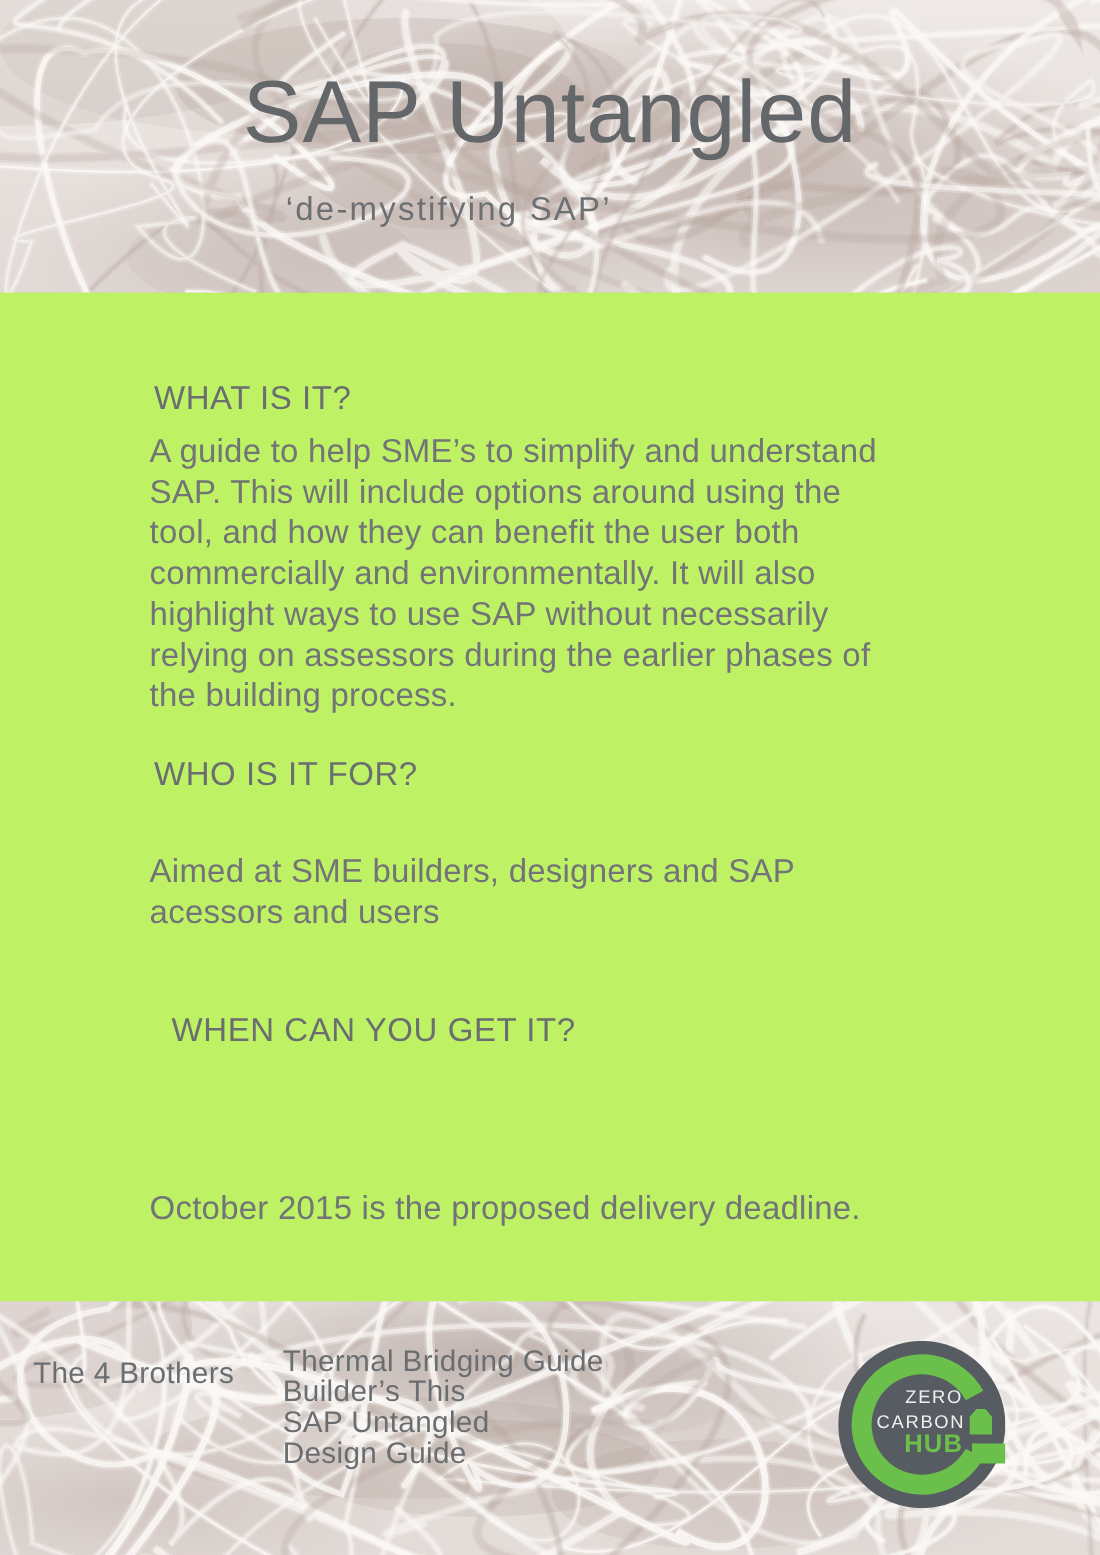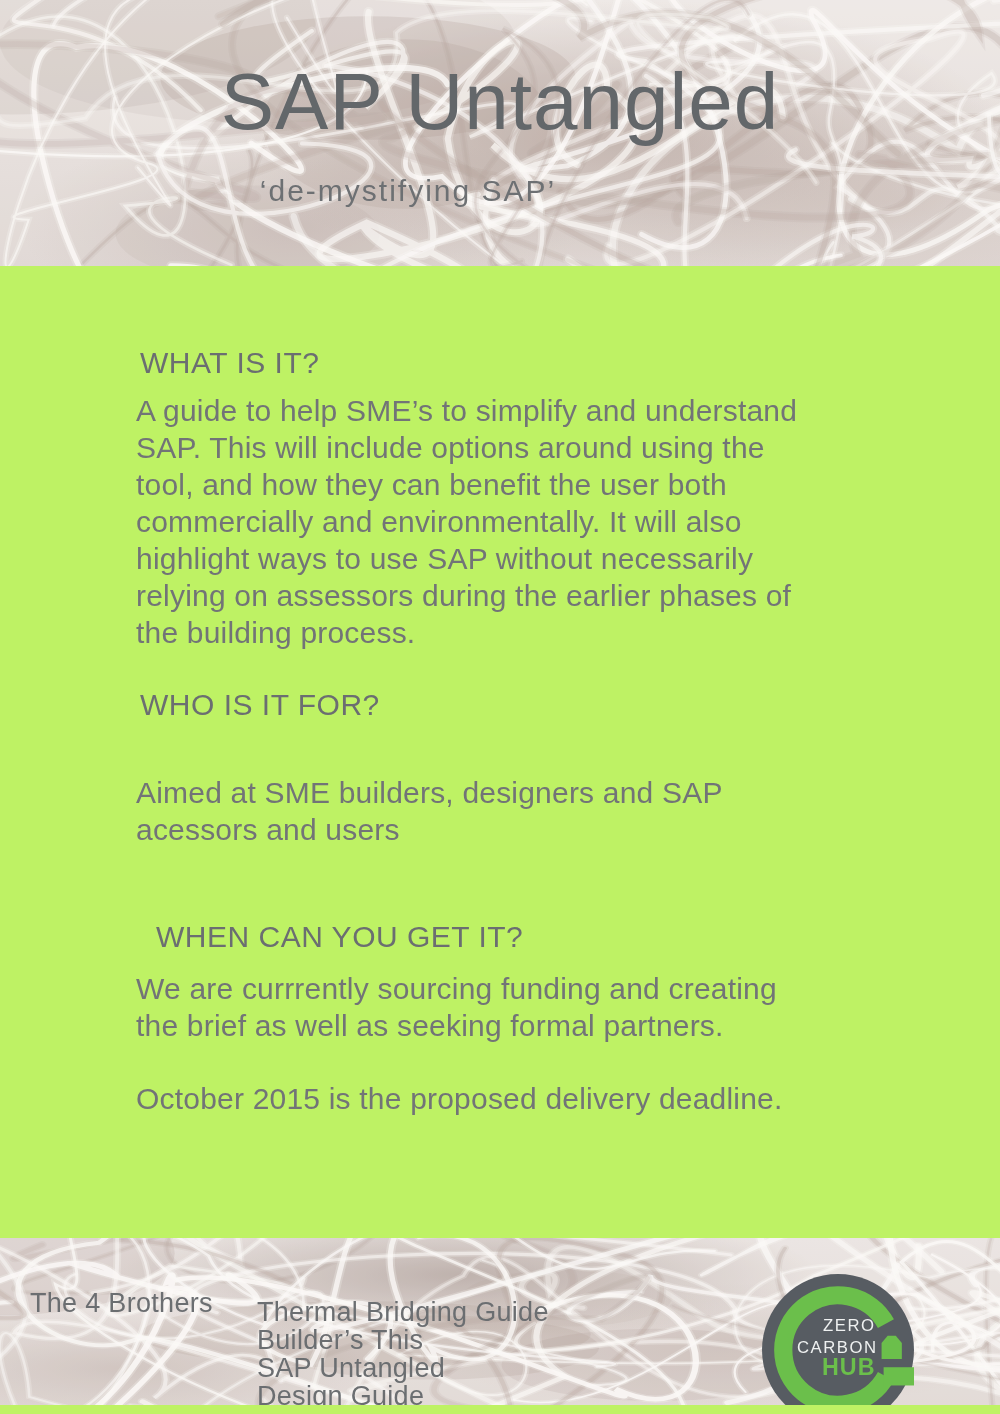--- a/index.html
+++ b/index.html
@@ -13,21 +13,21 @@
   .photo-band{position:absolute;left:0;width:1000px;overflow:hidden;}
   .hero{
     top:0;height:266px;
     background:
       radial-gradient(55% 75% at 62% 52%, rgba(146,120,110,0.50), rgba(146,120,110,0) 70%),
       radial-gradient(40% 55% at 30% 85%, rgba(168,146,138,0.38), rgba(168,146,138,0) 70%),
       radial-gradient(45% 60% at 90% 75%, rgba(178,158,150,0.35), rgba(178,158,150,0) 70%),
       linear-gradient(180deg,#ece6e3 0%,#e2dad6 60%,#dcd3cf 100%);
   }
   .foot{
-    top:1238px;height:167px;
+    top:1183px;height:231px;
     background:
       radial-gradient(50% 55% at 46% 22%, rgba(134,112,104,0.52), rgba(134,112,104,0) 72%),
       radial-gradient(38% 50% at 12% 78%, rgba(170,150,142,0.42), rgba(170,150,142,0) 70%),
       radial-gradient(42% 55% at 72% 65%, rgba(176,156,148,0.32), rgba(176,156,148,0) 70%),
       linear-gradient(180deg,#e8e1de 0%,#ded5d1 100%);
   }
   .photo-band svg.threads{position:absolute;top:0;left:0;width:100%;height:100%;}
   .veil{position:absolute;top:0;left:0;right:0;bottom:0;background:rgba(255,255,255,0.15);}
   
   .title{
@@ -49,21 +49,21 @@
     white-space:pre-line;
   }
   .h-what{top:348px;}  .p-what{top:392px;}
   .h-who{top:690px;}   .p-who{top:774px;}
   .h-when{top:922px;margin-left:16px;}  .p-when{top:970px;}
   .p-deadline{top:1080px;}
   
   .brand{
     position:absolute;left:30px;top:52px;font-size:27px;line-height:1;color:#6b6e71;letter-spacing:0.3px;
   }
-  .pubs{position:absolute;left:257px;top:40px;font-size:27px;line-height:28px;color:#6b6e71;letter-spacing:0.3px;margin-top:20px;}
+  .pubs{position:absolute;left:257px;top:40px;font-size:27px;line-height:28px;color:#6b6e71;letter-spacing:0.3px;}
   .pubs div{height:28px;}
   
   .logo{position:absolute;left:762px;top:36px;width:152px;height:152px;}
   .logo text{font-family:"Liberation Sans", sans-serif;}
 </style>
 </head>
 <body>
 
 <div class="page">
 
@@ -191,22 +191,20 @@
 commercially and environmentally. It will also
 highlight ways to use SAP without necessarily
 relying on assessors during the earlier phases of
 the building process.</p>
 
   <h2 class="sec-h h-who">WHO IS IT FOR?</h2>
   <p class="sec-p p-who">Aimed at SME builders, designers and SAP
 acessors and users</p>
 
   <h2 class="sec-h h-when">WHEN CAN YOU GET IT?</h2>
-  <p class="sec-p p-when">We are currrently sourcing funding and creating
-the brief as well as seeking formal partners.</p>
   <p class="sec-p p-deadline">October 2015 is the proposed delivery deadline.</p>
 
   <div class="photo-band foot">
     <svg class="threads" viewBox="0 0 1000 231" preserveAspectRatio="none">
         <ellipse cx="566.3226493634284" cy="83.18706434033811" rx="105.52998596802354" ry="39.33501667808741" fill="rgba(148,124,114,0.08)"></ellipse>
         <ellipse cx="6.773725617676973" cy="21.068921170430258" rx="167.91825131047517" ry="85.24479852756485" fill="rgba(148,124,114,0.18)"></ellipse>
         <ellipse cx="655.5668637156487" cy="175.40871584764682" rx="154.0790729271248" ry="49.97561807744205" fill="rgba(148,124,114,0.15)"></ellipse>
         <ellipse cx="365.2596150059253" cy="133.359027704224" rx="225.40972218383104" ry="46.04042677208781" fill="rgba(148,124,114,0.16)"></ellipse>
         <ellipse cx="434.43665909580886" cy="151.4930662564002" rx="164.60921676829457" ry="44.295764891430736" fill="rgba(148,124,114,0.17)"></ellipse>
         <path d="M 384.1 -17.2 C 291.5 115.4 119.8 55.7 179.1 -16.2 C 88.6 48.4 -100.7 84.6 111.1 75.1" fill="none" stroke="rgba(150,130,122,0.10)" stroke-width="6.855438178405166" stroke-linecap="round"></path>

